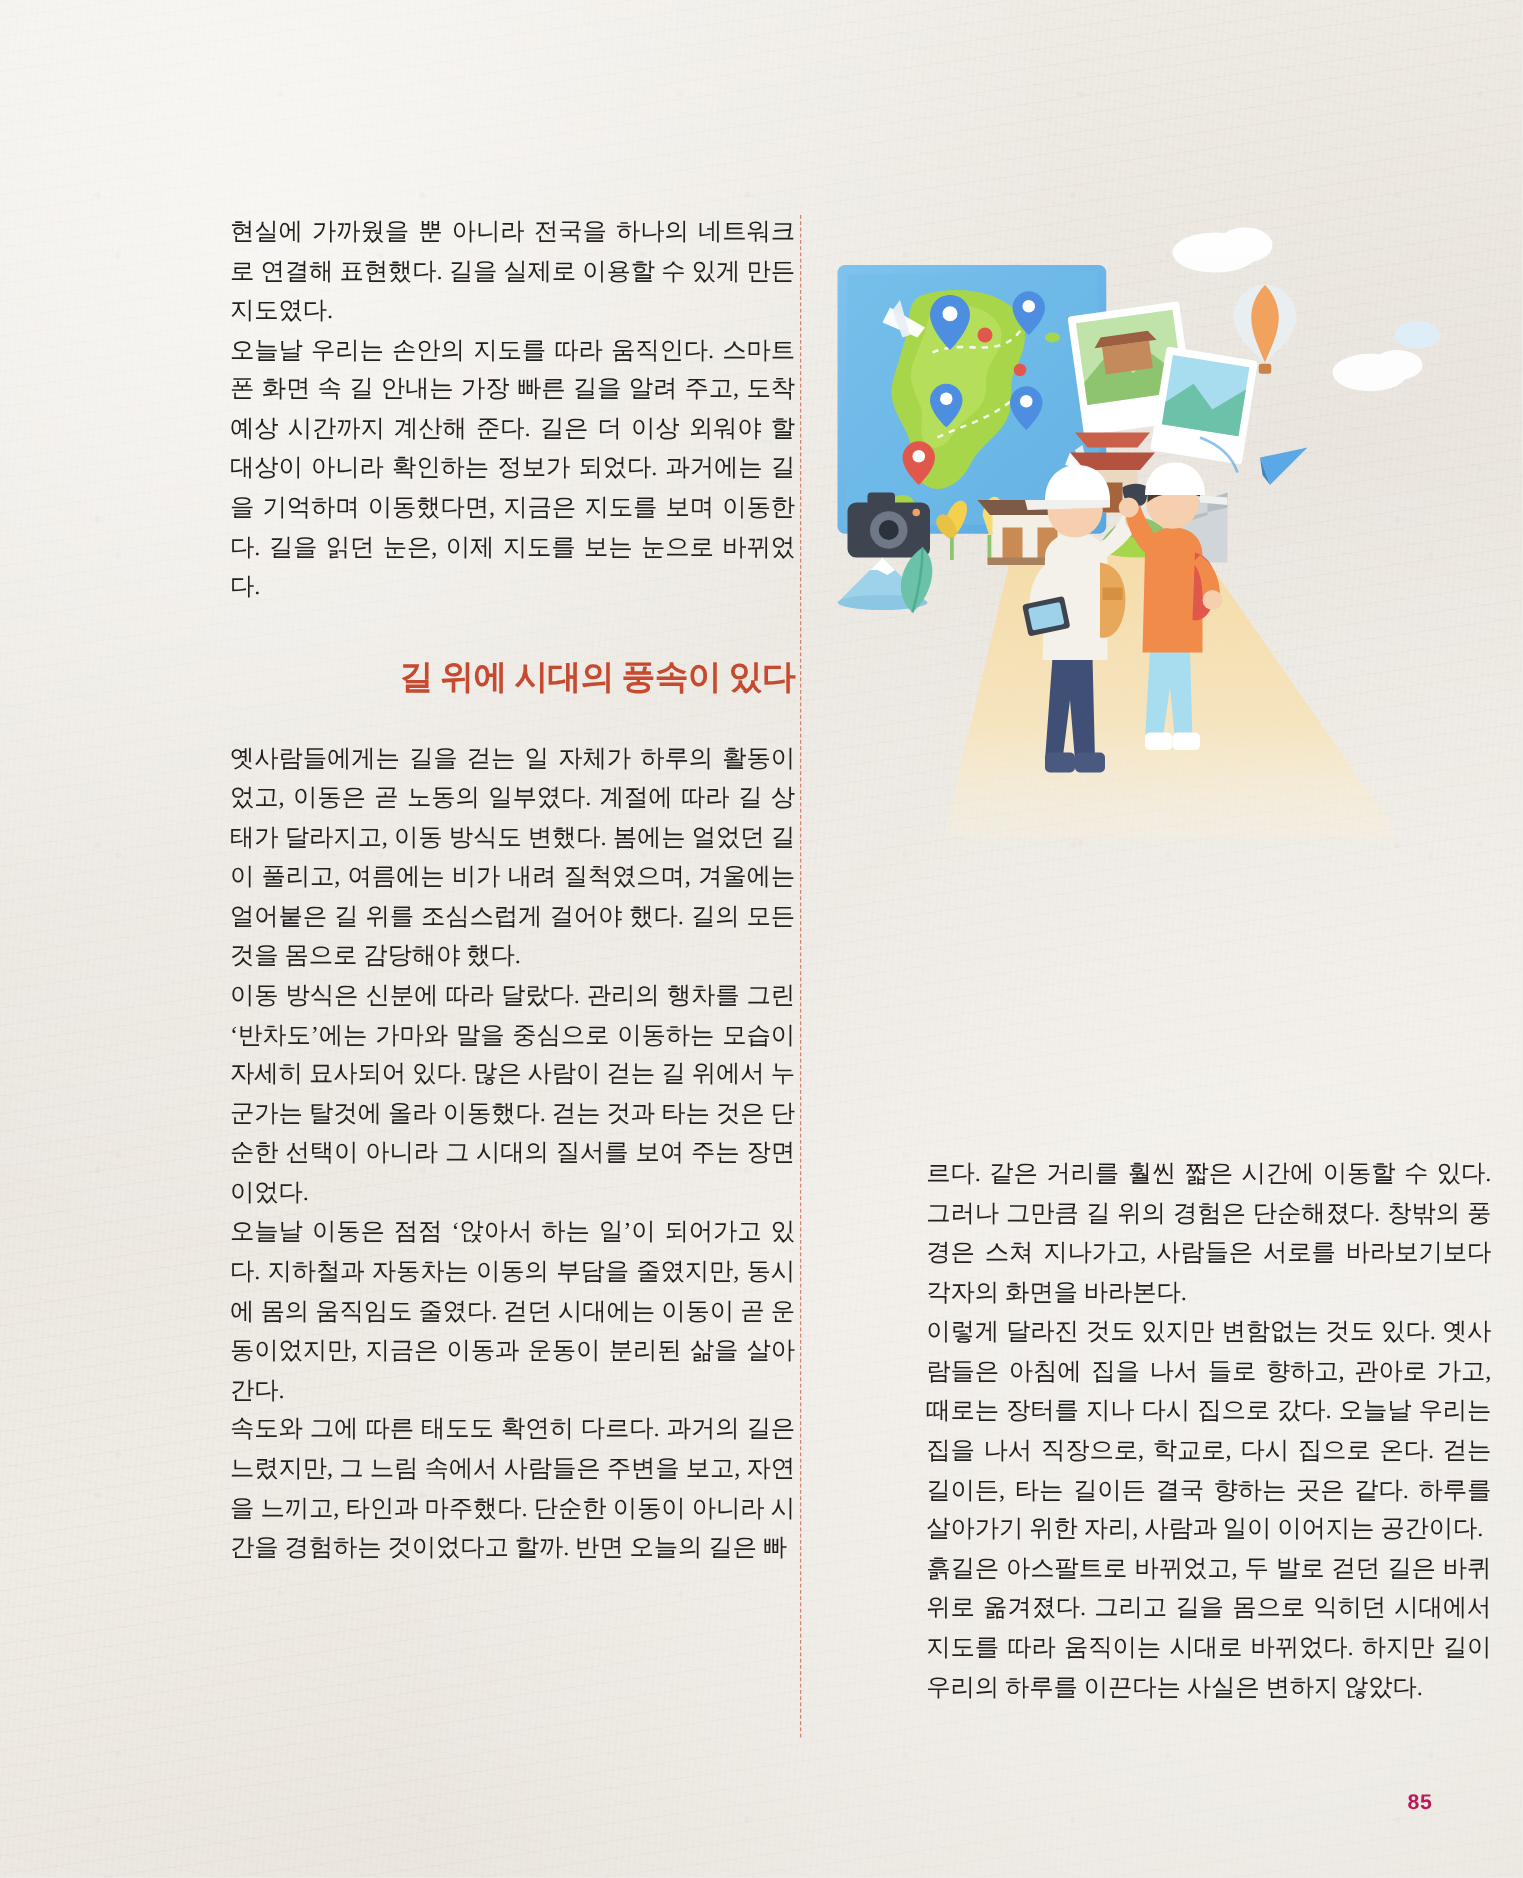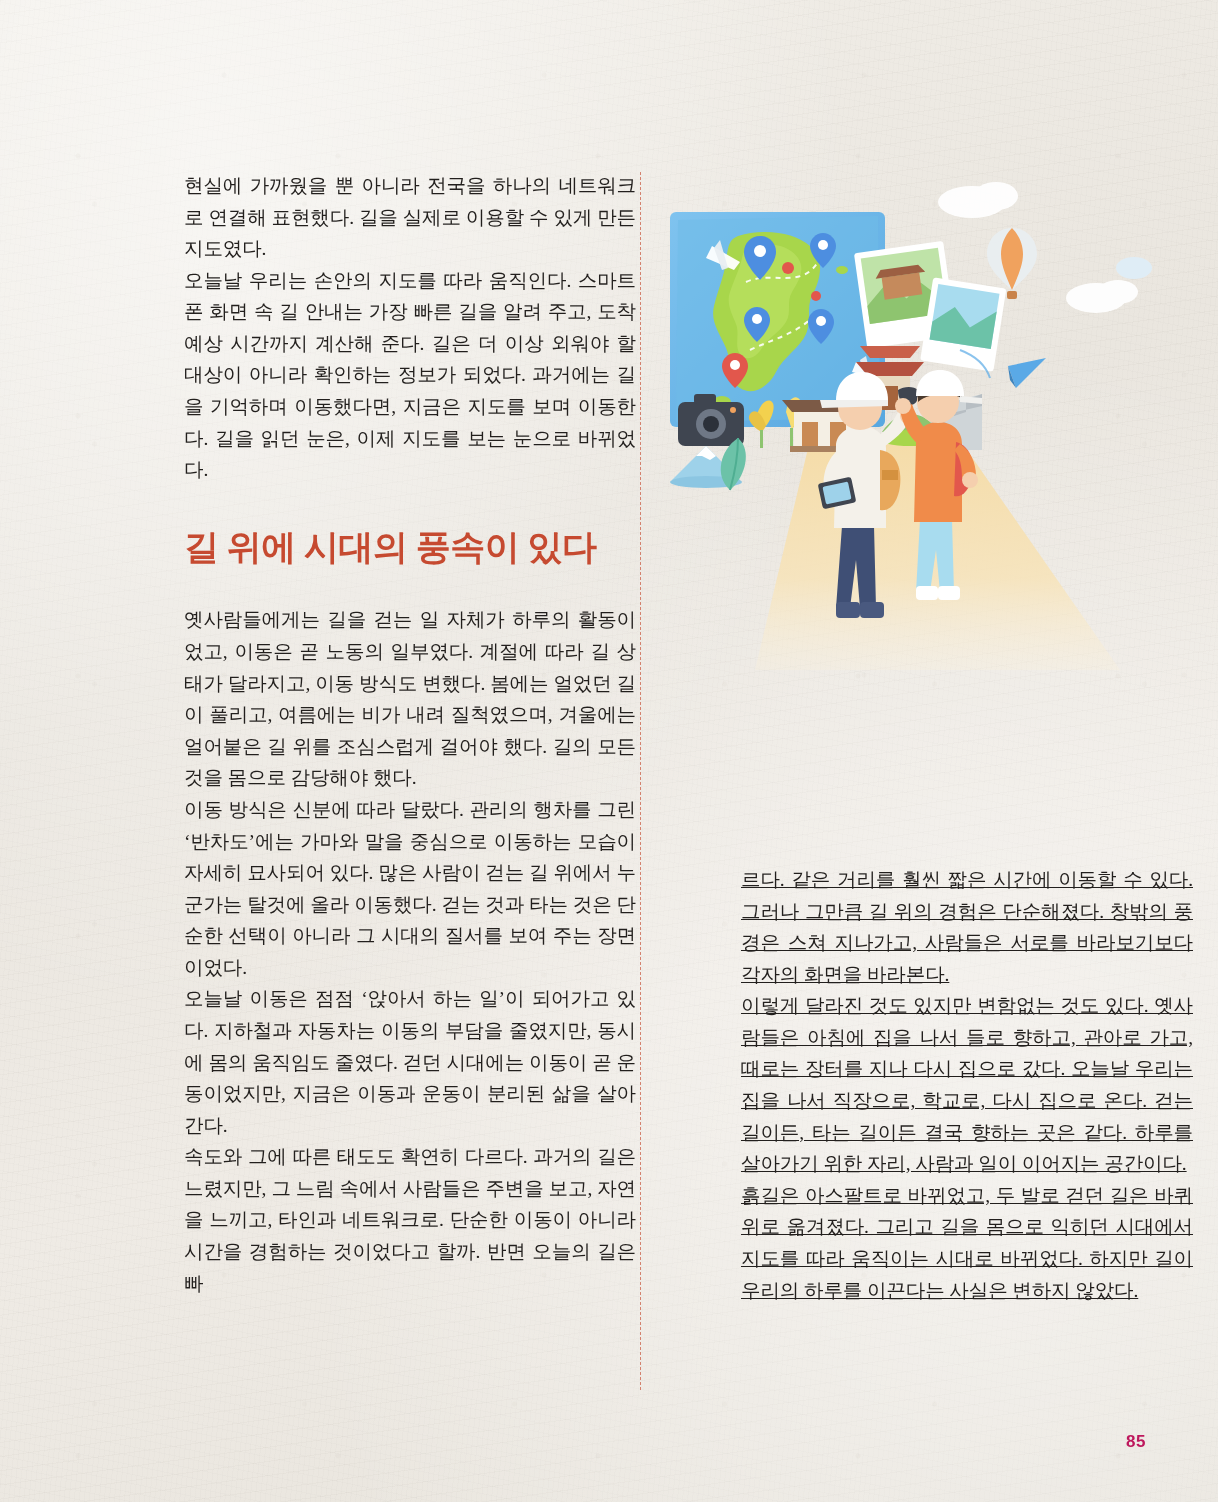--- a/index.html
+++ b/index.html
@@ -45,35 +45,35 @@
     width: 452px;
     color: #221f1d;
     font-size: 19.5px;
     line-height: 1.62;
     text-align: justify;
     text-justify: inter-word;
     letter-spacing: -0.1px;
     margin-left: 47px;
   }
   .col-left  { left: 137px; top: 170px; }
-  .col-right { left: 694px; top: 864px; width: 452px; text-decoration: underline; }
+  .col-right { left: 694px; top: 924px; width: 452px; }
 
   .col p {
     margin: 0;
   }
   .col p + p { margin-top: 0; }
 
   h2.section-head {
     font-family: "Liberation Serif", serif;
     font-weight: bold;
-    font-size: 35px;
+    font-size: 27px;
     color: #c64a30;
     letter-spacing: -0.5px;
     margin: 34px 0 28px 0;
-    text-align: left;
+    text-align: right;
   }
 
   
   .divider {
     position: absolute;
     left: 640px;
     top: 172px;
     width: 0;
     height: 1218px;
     border-left: 1.4px dashed #d0705a;
@@ -314,21 +314,21 @@
   <p>현실에 가까웠을 뿐 아니라 전국을 하나의 네트워크로 연결해 표현했다. 길을 실제로 이용할 수 있게 만든 지도였다.</p>
   <p>오늘날 우리는 손안의 지도를 따라 움직인다. 스마트폰 화면 속 길 안내는 가장 빠른 길을 알려 주고, 도착 예상 시간까지 계산해 준다. 길은 더 이상 외워야 할 대상이 아니라 확인하는 정보가 되었다. 과거에는 길을 기억하며 이동했다면, 지금은 지도를 보며 이동한다. 길을 읽던 눈은, 이제 지도를 보는 눈으로 바뀌었다.</p>
 
   <h2 class="section-head">길 위에 시대의 풍속이 있다</h2>
 
   <p>옛사람들에게는 길을 걷는 일 자체가 하루의 활동이었고, 이동은 곧 노동의 일부였다. 계절에 따라 길 상태가 달라지고, 이동 방식도 변했다. 봄에는 얼었던 길이 풀리고, 여름에는 비가 내려 질척였으며, 겨울에는 얼어붙은 길 위를 조심스럽게 걸어야 했다. 길의 모든 것을 몸으로 감당해야 했다.</p>
   <p>이동 방식은 신분에 따라 달랐다. 관리의 행차를 그린 ‘반차도’에는 가마와 말을 중심으로 이동하는 모습이 자세히 묘사되어 있다. 많은 사람이 걷는 길 위에서 누군가는 탈것에 올라 이동했다. 걷는 것과 타는 것은 단순한 선택이 아니라 그 시대의 질서를 보여 주는 장면이었다.</p>
   <p>오늘날 이동은 점점 ‘앉아서 하는 일’이 되어가고 있다. 지하철과 자동차는 이동의 부담을 줄였지만, 동시에 몸의 움직임도 줄였다. 걷던 시대에는 이동이 곧 운동이었지만, 지금은 이동과 운동이 분리된 삶을 살아간다.</p>
 
 
-  <p>속도와 그에 따른 태도도 확연히 다르다. 과거의 길은 느렸지만, 그 느림 속에서 사람들은 주변을 보고, 자연을 느끼고, 타인과 네트워크로. 단순한 이동이 아니라 시간을 경험하는 것이었다고 할까. 반면 오늘의 길은 빠</p>
+  <p>속도와 그에 따른 태도도 확연히 다르다. 과거의 길은 느렸지만, 그 느림 속에서 사람들은 주변을 보고, 자연을 느끼고, 타인과 마주했다. 단순한 이동이 아니라 시간을 경험하는 것이었다고 할까. 반면 오늘의 길은 빠</p>
 </div>
 
 <div class="col col-right">
   <p>르다. 같은 거리를 훨씬 짧은 시간에 이동할 수 있다. 그러나 그만큼 길 위의 경험은 단순해졌다. 창밖의 풍경은 스쳐 지나가고, 사람들은 서로를 바라보기보다 각자의 화면을 바라본다.</p>
   <p>이렇게 달라진 것도 있지만 변함없는 것도 있다. 옛사람들은 아침에 집을 나서 들로 향하고, 관아로 가고, 때로는 장터를 지나 다시 집으로 갔다. 오늘날 우리는 집을 나서 직장으로, 학교로, 다시 집으로 온다. 걷는 길이든, 타는 길이든 결국 향하는 곳은 같다. 하루를 살아가기 위한 자리, 사람과 일이 이어지는 공간이다.</p>
   <p>흙길은 아스팔트로 바뀌었고, 두 발로 걷던 길은 바퀴 위로 옮겨졌다. 그리고 길을 몸으로 익히던 시대에서 지도를 따라 움직이는 시대로 바뀌었다. 하지만 길이 우리의 하루를 이끈다는 사실은 변하지 않았다.</p>
 </div>
 
 <div class="page-number">85</div>
 

